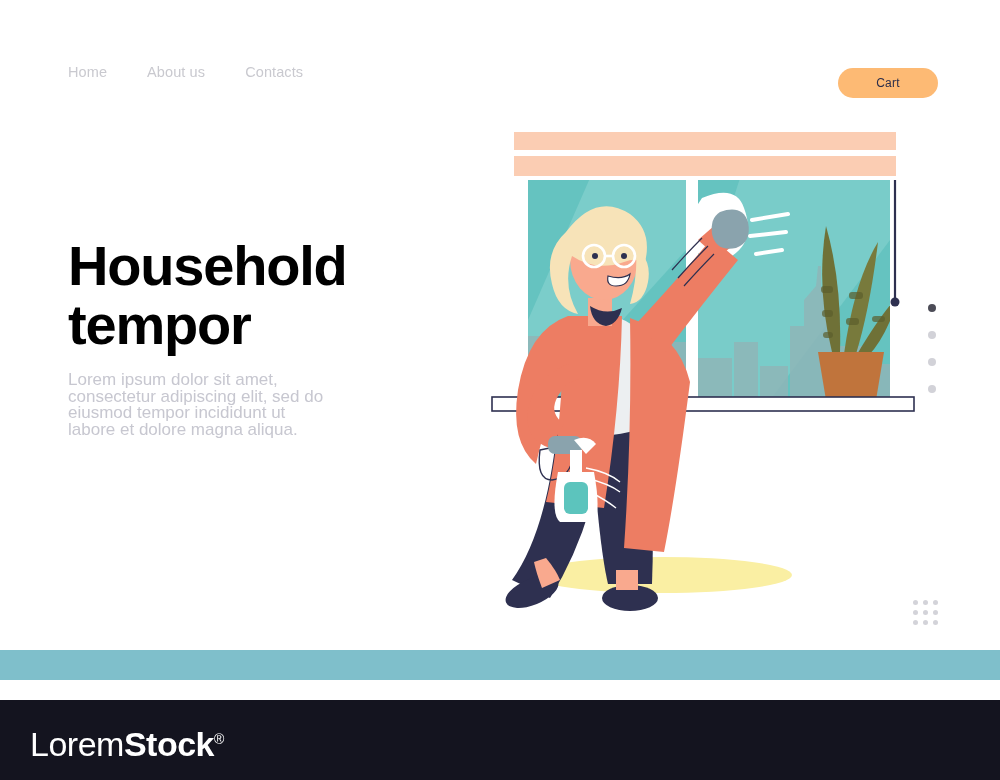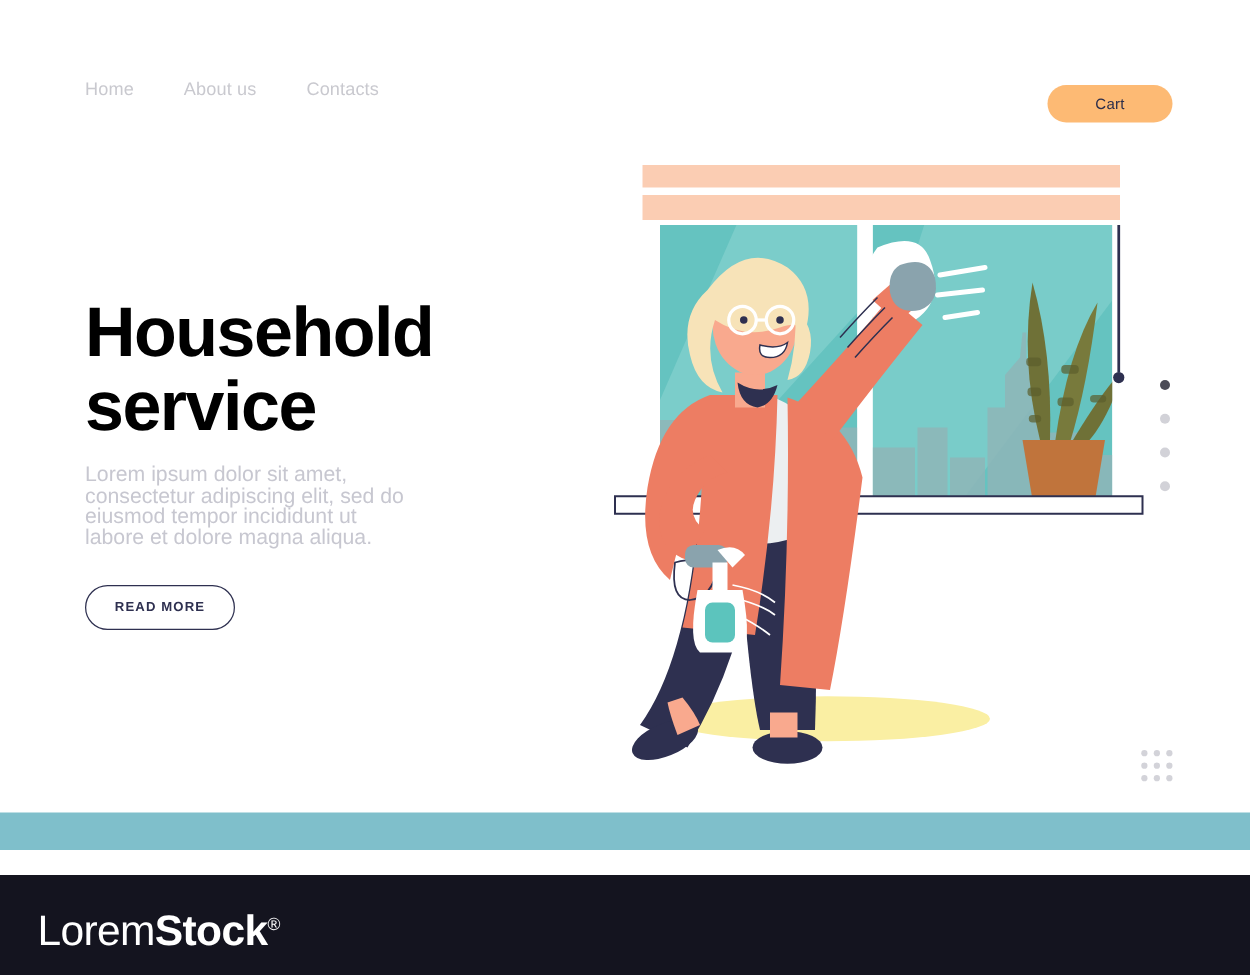--- a/index.html
+++ b/index.html
@@ -80,24 +80,23 @@
       <a class="nav-link" href="#">Home</a>
       <a class="nav-link" href="#">About us</a>
       <a class="nav-link" href="#">Contacts</a>
     </div>
     <button class="cart-btn">Cart</button>
   </div>
 
   <div class="hero">
     <h1 class="hero-title">
       <span>Household</span><br>
-      <span>service</span><br>
+      <span>tempor</span><br>
     </h1>
     <p class="hero-sub">Lorem ipsum dolor sit amet, consectetur adipiscing elit, sed do eiusmod tempor incididunt ut labore et dolore magna aliqua.</p>
-    <button class="read-more">READ MORE</button>
   </div>
 
   <div class="pager">
     <span class="pager-dot active"></span>
     <span class="pager-dot"></span>
     <span class="pager-dot"></span>
     <span class="pager-dot"></span>
   </div>
 
   <div class="dotgrid">

